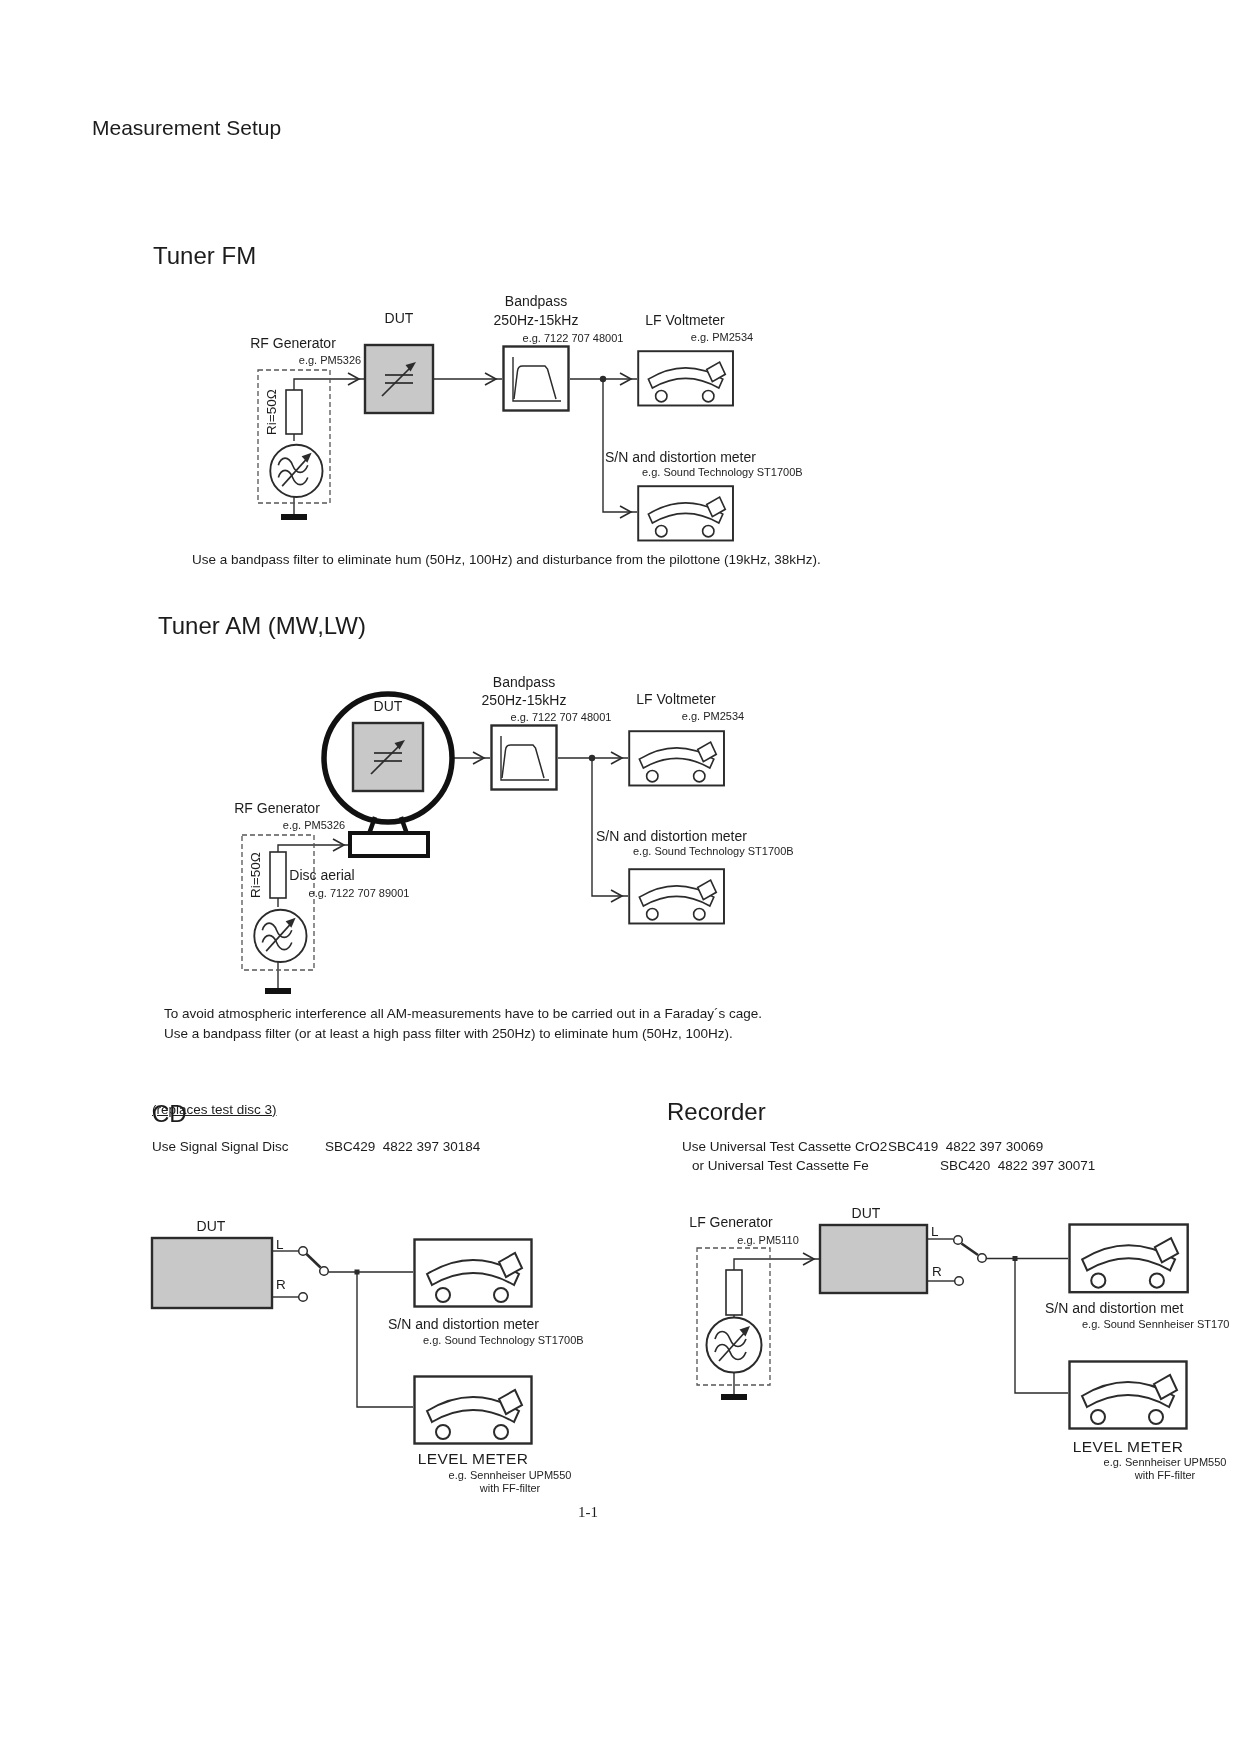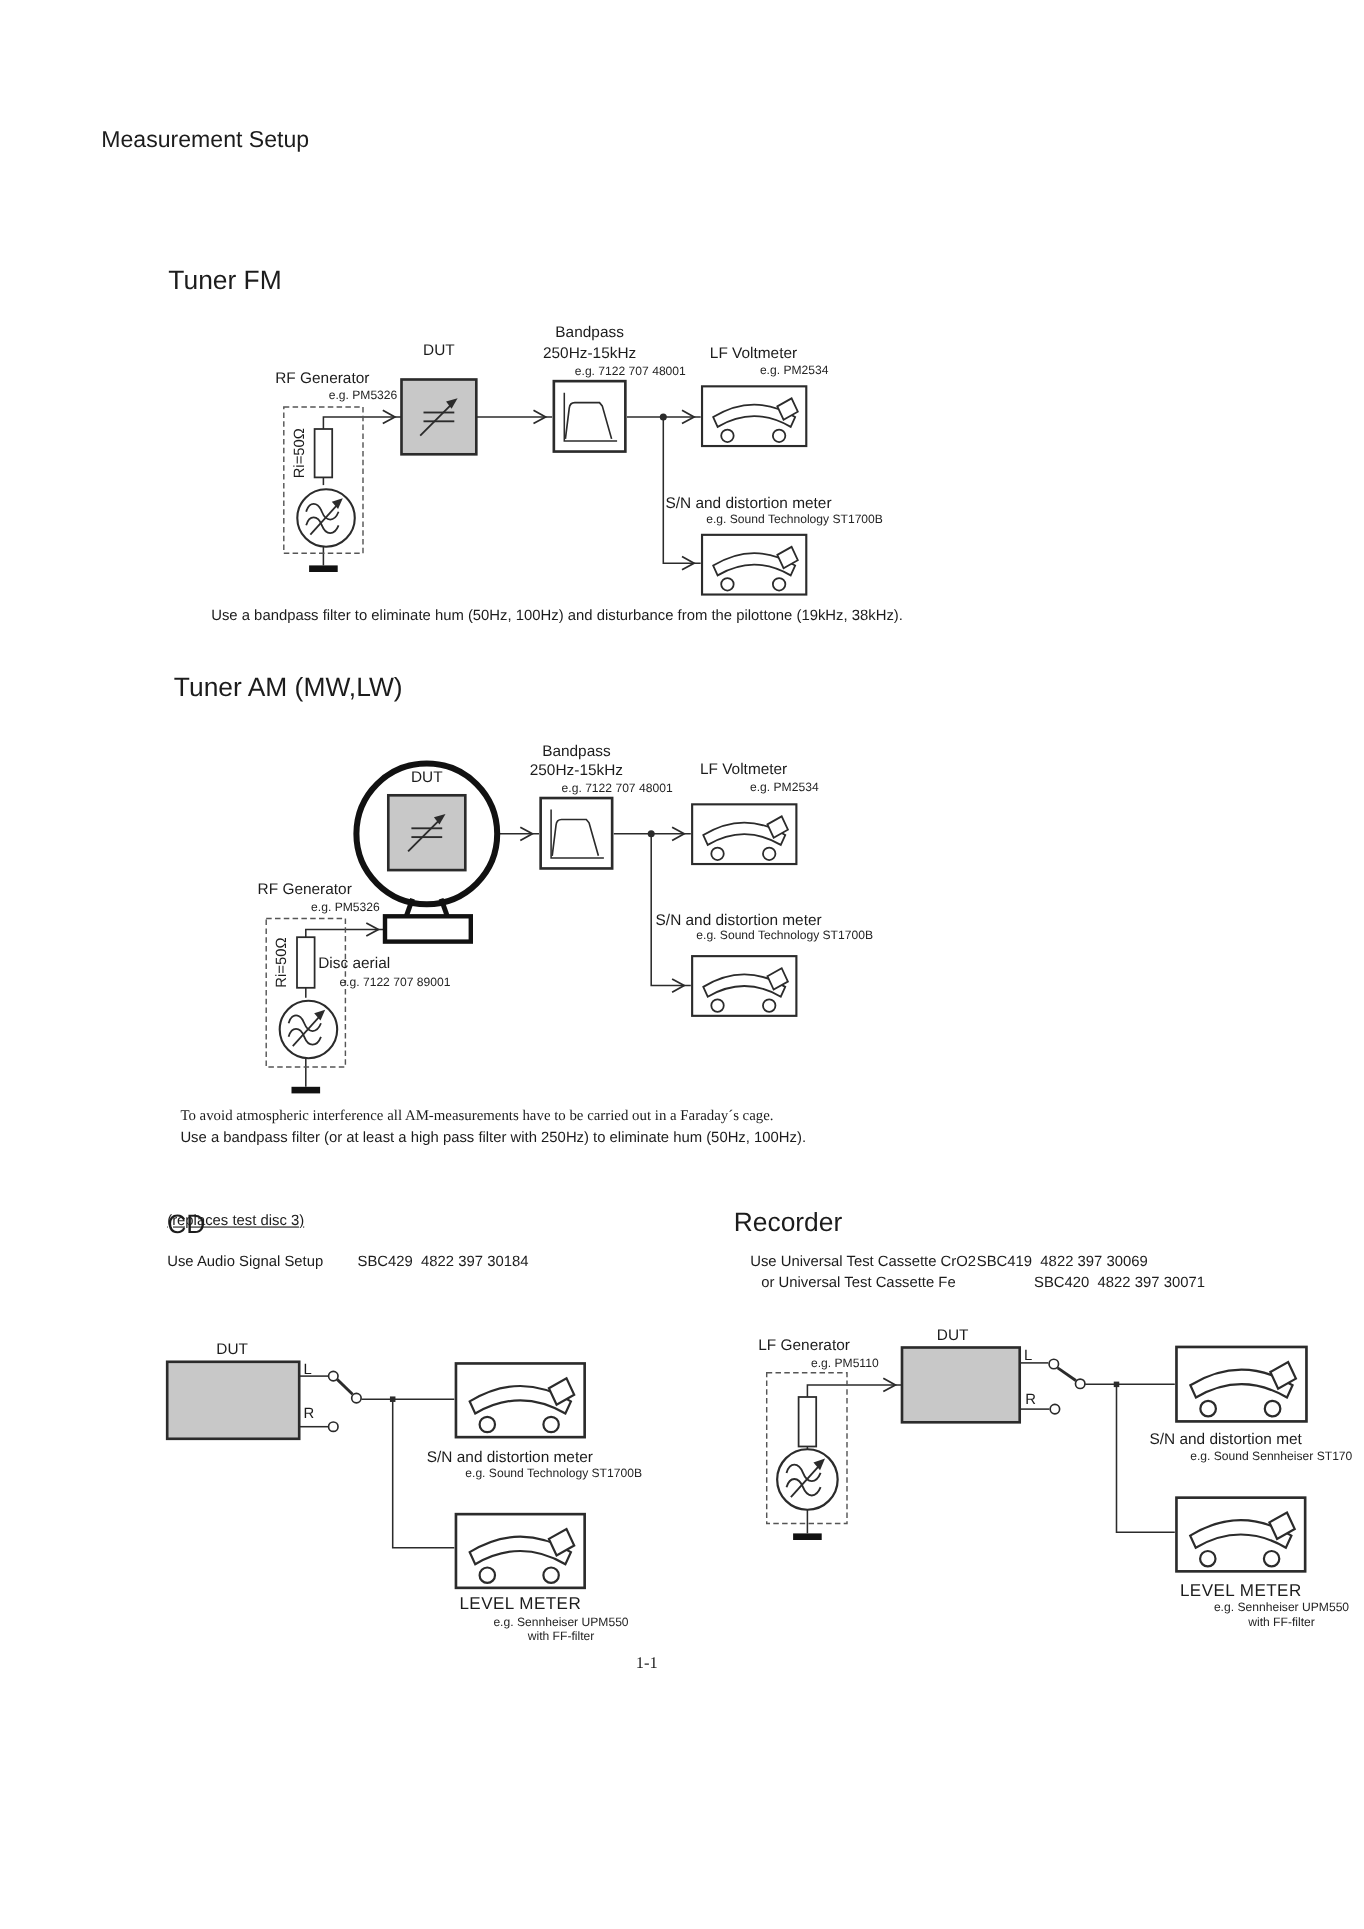--- a/index.html
+++ b/index.html
@@ -199,25 +199,25 @@
 <div class="lbl t14 cx" style="left:388px;top:699px;">DUT</div>
 <div class="lbl t14 cx" style="left:676px;top:692px;">LF Voltmeter</div>
 <div class="lbl t11 cx" style="left:676px;top:710px;">e.g. PM2534</div>
 <div class="lbl t14 cx" style="left:277px;top:801px;">RF Generator</div>
 <div class="lbl t11 cx" style="left:277px;top:819px;">e.g. PM5326</div>
 <div class="lbl t13 rot" style="left:256px;top:875px;">Ri=50Ω</div>
 <div class="lbl t14" style="left:596px;top:829px;">S/N and distortion meter</div>
 <div class="lbl t11" style="left:596px;top:845px;">e.g. Sound Technology ST1700B</div>
 <div class="lbl t14 cx" style="left:322px;top:868px;">Disc aerial</div>
 <div class="lbl t11 cx" style="left:322px;top:887px;">e.g. 7122 707 89001</div>
-<div class="lbl t13" style="left:164px;top:1006px;font-family:Liberation Serif, serif;">To avoid atmospheric interference all AM-measurements have to be carried out in a Faraday´s cage.</div>
+<div class="lbl t13" style="left:164px;top:1006px;">To avoid atmospheric interference all AM-measurements have to be carried out in a Faraday´s cage.</div>
 <div class="lbl t13" style="left:164px;top:1026px;">Use a bandpass filter (or at least a high pass filter with 250Hz) to eliminate hum (50Hz, 100Hz).</div>
 
 <div class="lbl h2" style="left:152px;top:1101px;">CD</div>
-<div class="lbl t13" style="left:152px;top:1139px;">Use Audio Signal Setup</div>
+<div class="lbl t13" style="left:152px;top:1139px;">Use Signal Signal Disc</div>
 <div class="lbl t13" style="left:325px;top:1139px;">SBC429  4822 397 30184</div>
 <div class="lbl t13" style="left:152px;top:1102px;text-decoration:underline;">(replaces test disc 3)</div>
 <div class="lbl t14 cx" style="left:211px;top:1219px;">DUT</div>
 <div class="lbl t13" style="left:276px;top:1237px;">L</div>
 <div class="lbl t13" style="left:276px;top:1277px;">R</div>
 <div class="lbl t14" style="left:388px;top:1317px;">S/N and distortion meter</div>
 <div class="lbl t11" style="left:386px;top:1334px;">e.g. Sound Technology ST1700B</div>
 <div class="lbl lv cx" style="left:473px;top:1450px;">LEVEL METER</div>
 <div class="lbl t11 cx" style="left:473px;top:1469px;">e.g. Sennheiser UPM550</div>
 <div class="lbl t11 cx" style="left:473px;top:1482px;">with FF-filter</div>

